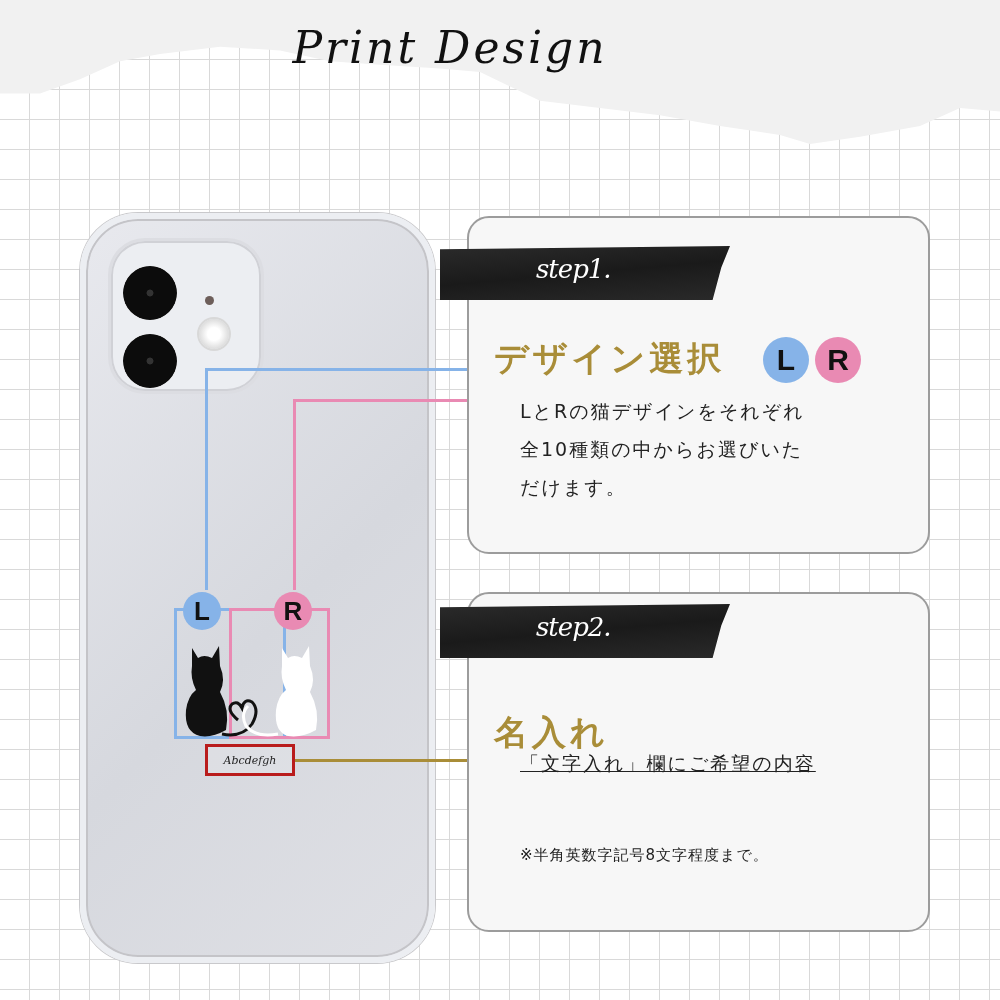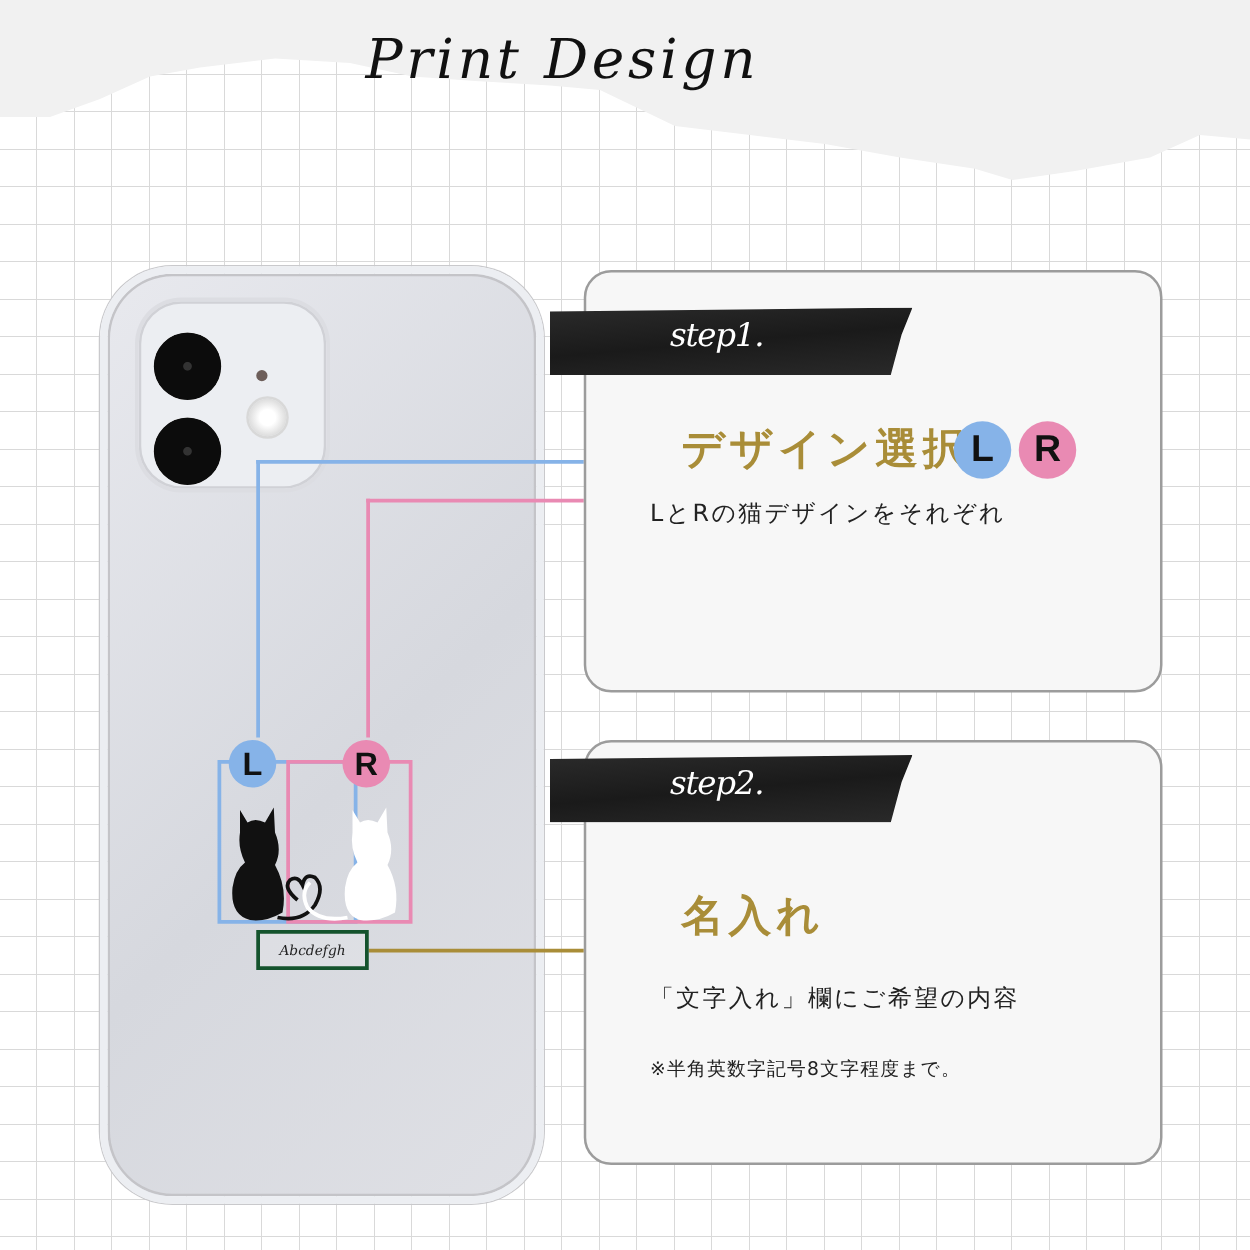--- a/index.html
+++ b/index.html
@@ -55,42 +55,42 @@
       display: flex; align-items: center; justify-content: center;
       font-family: "Liberation Sans", sans-serif; font-weight: bold; font-size: 26px; color: #111;
     }
     .badge.bL { background: #86b3e8; }
     .badge.bR { background: #e98ab3; }
 
     .frame { position: absolute; border: 3px solid; }
     .cats { position: absolute; left: 182px; top: 640px; width: 140px; height: 98px; }
     .name-box {
       position: absolute; left: 205px; top: 744px; width: 90px; height: 32px;
-      border: 3px solid #14532d; display: flex; align-items: center; justify-content: center;
+      border: 3px solid #b91c1c; display: flex; align-items: center; justify-content: center;
       font-family: "DejaVu Serif", serif; font-style: italic; font-size: 11px; color: #222; background: rgba(255,255,255,0.15);
     }
 
     
     .card {
       position: absolute; left: 467px; width: 463px; border: 2px solid #9c9c9c; border-radius: 22px;
       background: #f7f7f7;
     }
     .card.c1 { top: 216px; height: 338px; }
     .card.c2 { top: 592px; height: 340px; }
     .tape {
       position: absolute; left: 440px; height: 54px; width: 290px;
       background: linear-gradient(175deg, #2b2b2b 0%, #1a1a1a 50%, #2a2a2a 100%);
       clip-path: polygon(0 6%, 100% 0, 97% 40%, 94% 100%, 0 100%);
     }
     .tape-label {
       position: absolute; left: 60px; top: 8px; color: #fff;
       font-family: "DejaVu Serif", serif; font-style: italic; font-size: 26px; letter-spacing: -1px; margin-left: 36px;
     }
     .card-title {
-      position: absolute; left: 545px; color: #a98d38; font-weight: bold; font-size: 34px; letter-spacing: 4px;
+      position: absolute; left: 494px; color: #a98d38; font-weight: bold; font-size: 34px; letter-spacing: 4px;
     }
     .card-body {
       position: absolute; left: 520px; color: #222; font-size: 19px; line-height: 38px; letter-spacing: 2px;
     }
     .card-note { position: absolute; left: 520px; color: #222; font-size: 15px; letter-spacing: 1px; }
   </style>
 </head>
 <body>
 
 <div class="torn-paper"></div>
@@ -132,23 +132,25 @@
 
 <div class="card c1"></div>
 <div class="tape" style="top:246px;">
   <span class="tape-label">step1.</span>
 </div>
 <div class="card-title" style="top:336px;">デザイン選択</div>
 <div class="badge bL" style="left:763px;top:337px;width:46px;height:46px;font-size:30px;">L</div>
 <div class="badge bR" style="left:815px;top:337px;width:46px;height:46px;font-size:30px;">R</div>
 <div class="card-body" style="top:392px;">
   <div>LとRの猫デザインをそれぞれ</div>
+  <div>全10種類の中からお選びいた</div>
+  <div>だけます。</div>
 </div>
 
 <div class="card c2"></div>
 <div class="tape" style="top:604px;">
   <span class="tape-label">step2.</span>
 </div>
 <div class="card-title" style="top:710px;">名入れ</div>
-<div class="card-body" style="top:780px;">
+<div class="card-body" style="top:744px;text-decoration:underline;">
   <div>「文字入れ」欄にご希望の内容</div>
 </div>
 <div class="card-note" style="top:846px;text-align:center;">※半角英数字記号8文字程度まで。</div>
 
 </body></html>

